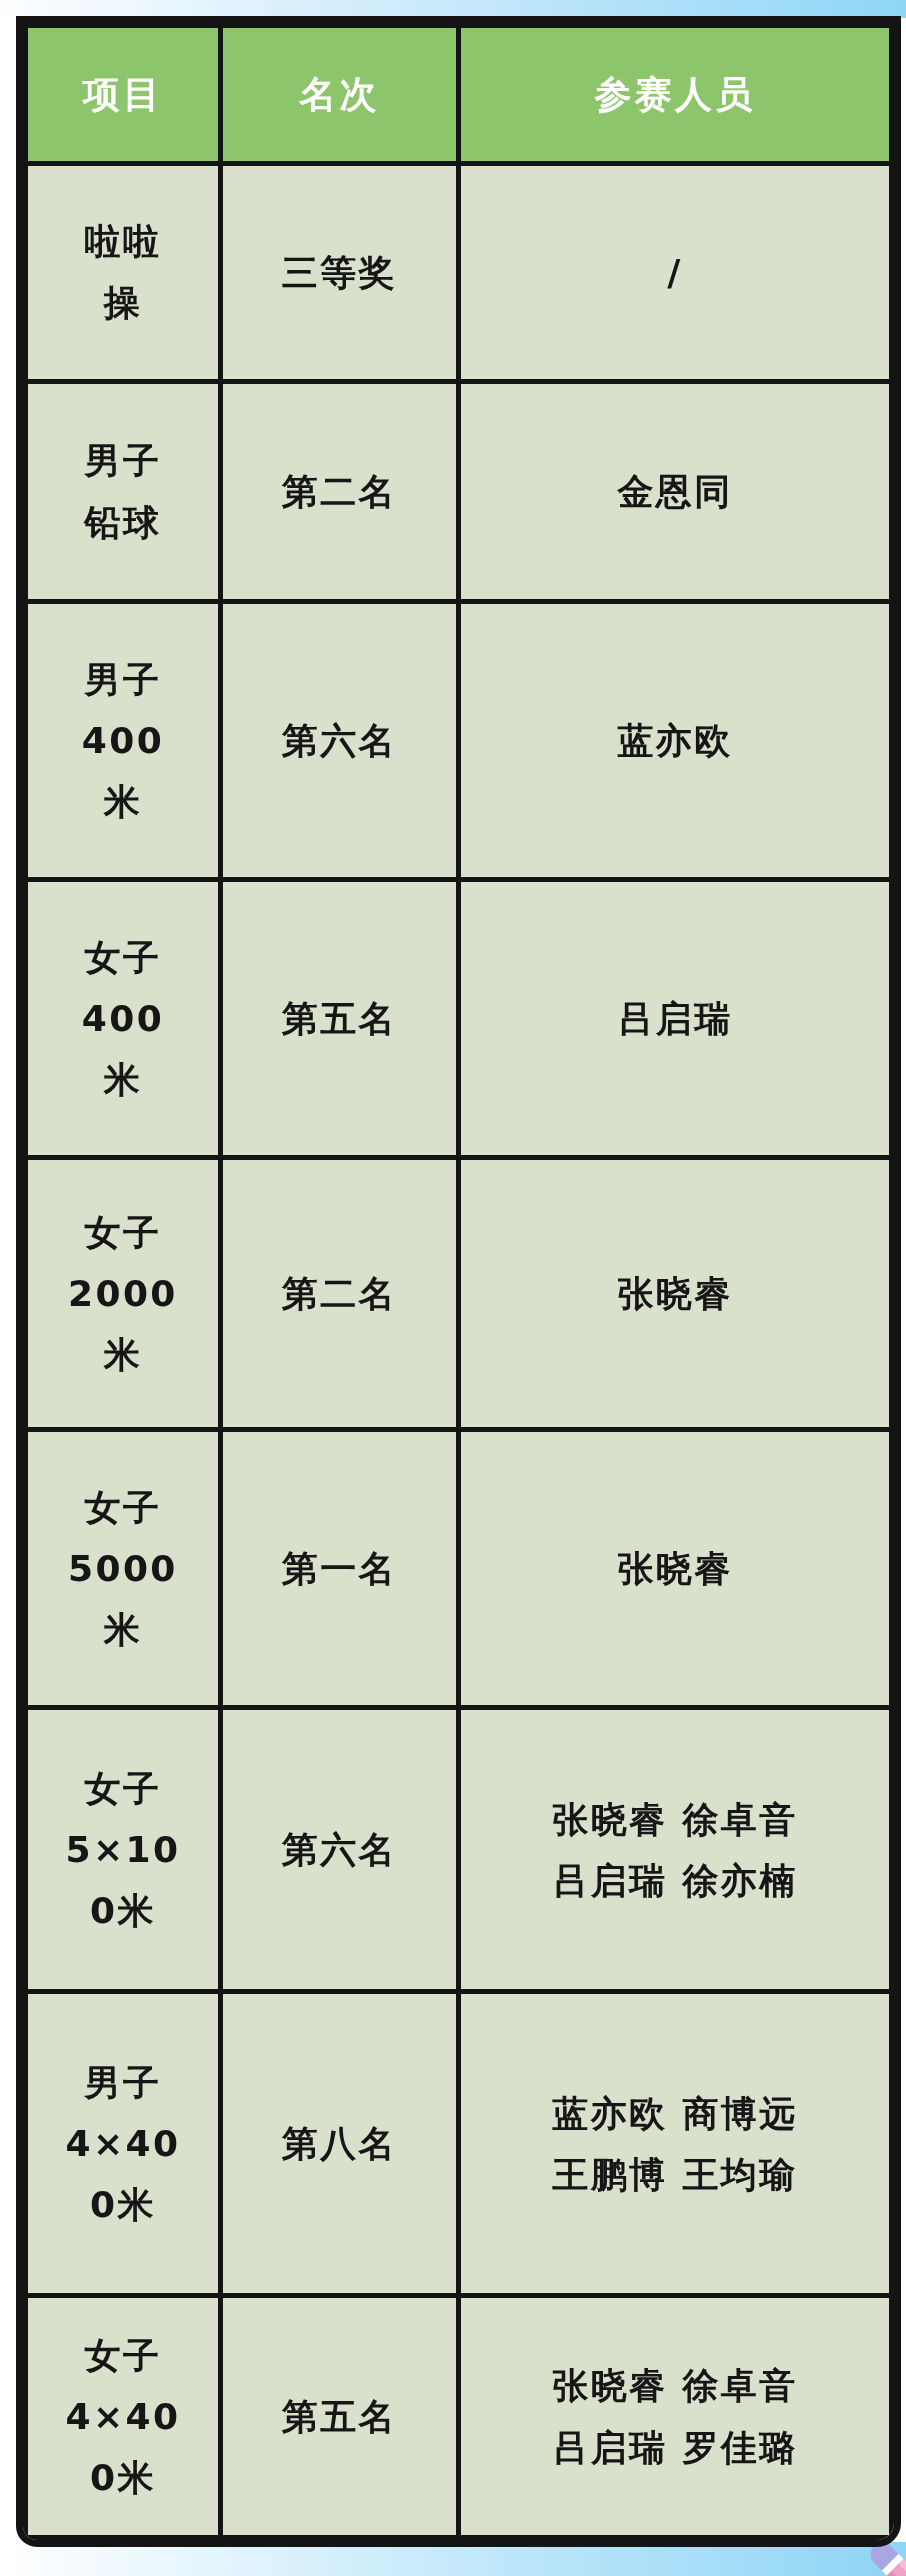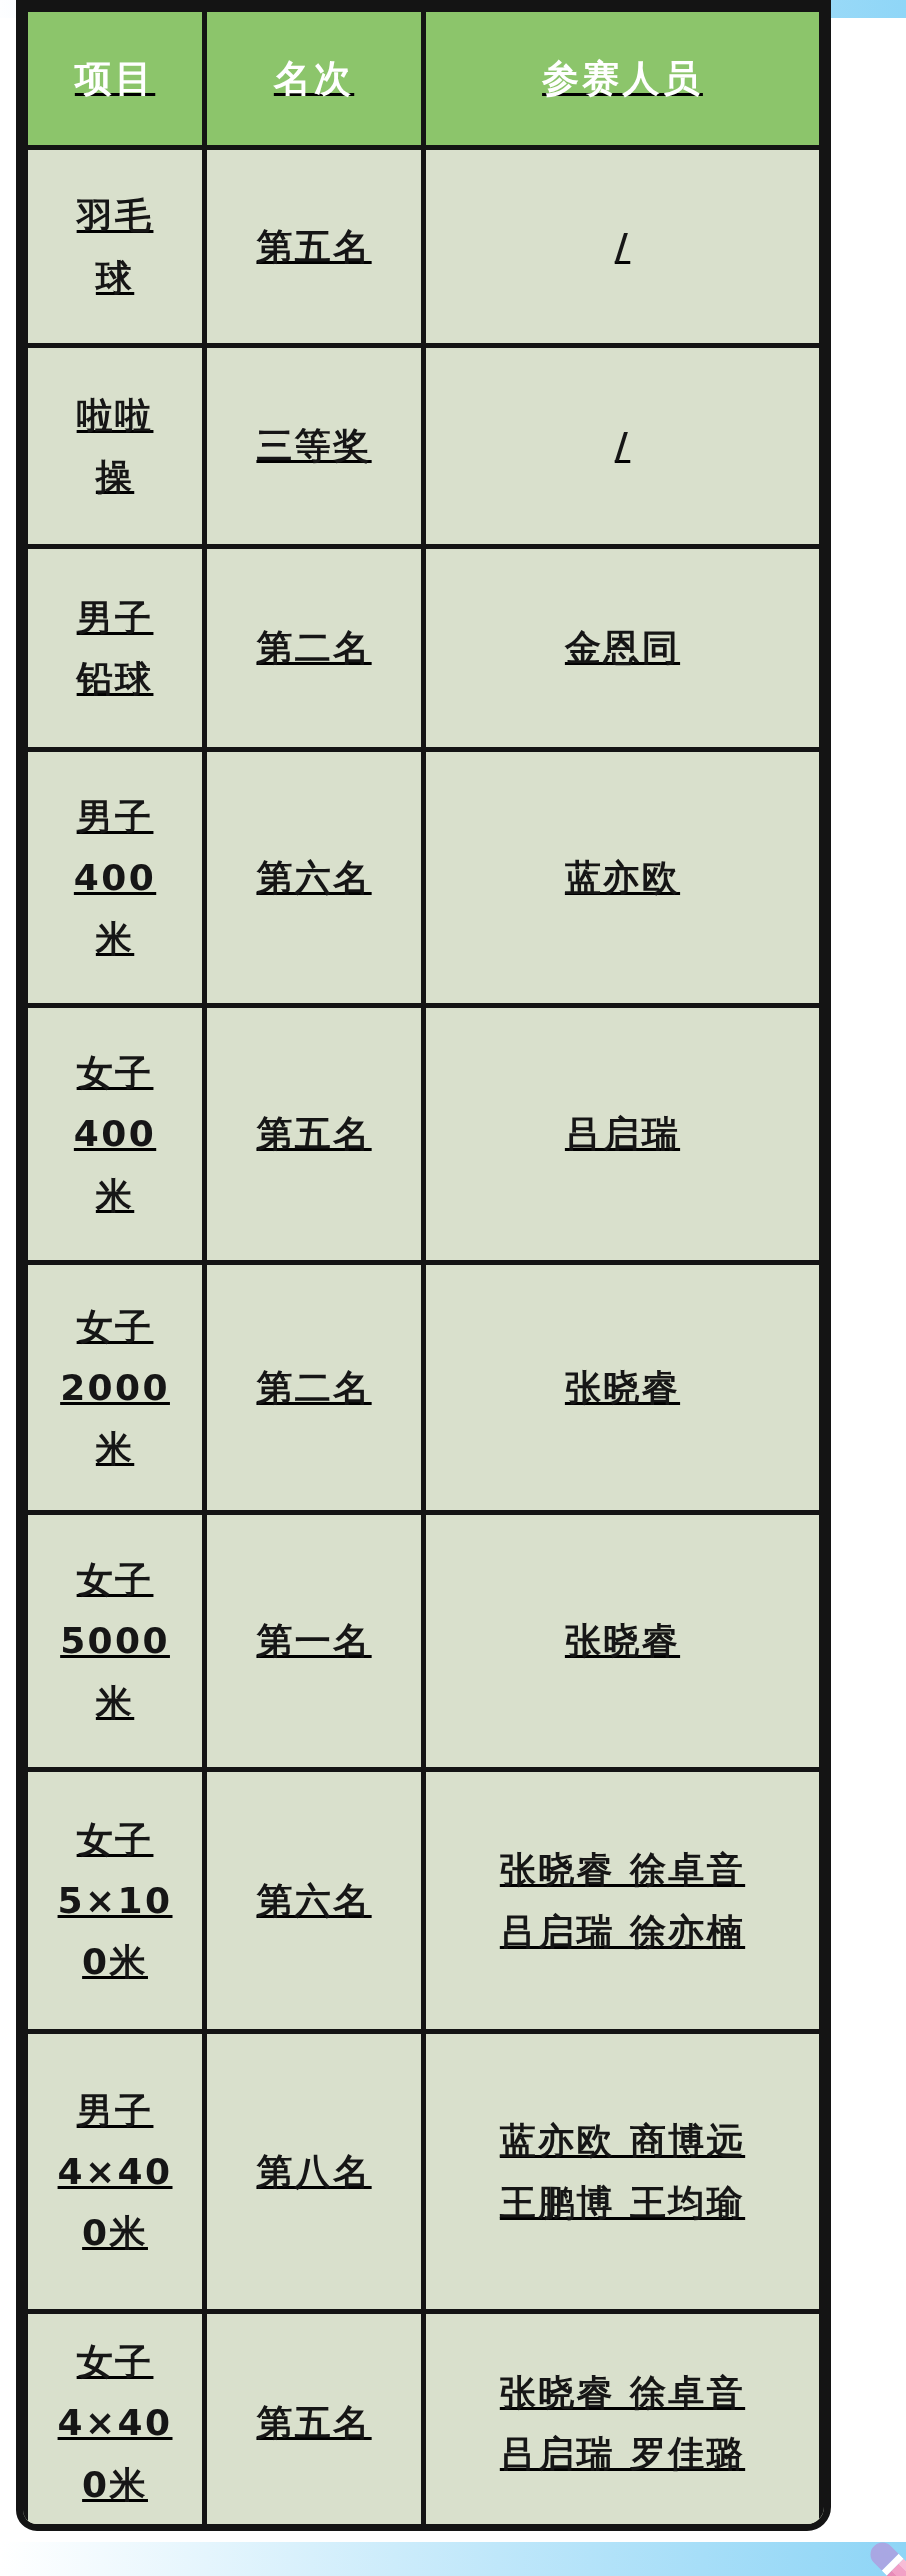--- a/index.html
+++ b/index.html
@@ -24,26 +24,25 @@
     display:flex;border-radius:12px;overflow:hidden;
   }
   .pencil .tip{width:23px;height:100%;background:var(--pencil-tip,#a9a7e3);}
   .pencil .band{width:6.5px;height:100%;background:var(--pencil-stripe,#ffffff);}
   .pencil .shaft{
     flex:1;height:100%;
     background:linear-gradient(to bottom,#f7bcd6 0%,#f7bcd6 32%,var(--pencil-body,#f2a0c6) 32%,var(--pencil-body,#f2a0c6) 72%,#e98bb8 72%);
   }
   
   .table-wrap{
-    position:absolute;left:16px;top:0;width:815px;height:2531px;z-index:2;
+    position:absolute;left:16px;top:16px;width:885px;height:2531px;z-index:2;
     border:7.3px solid var(--border-color,#141414);
     border-radius:0 0 24px 21px;
     overflow:hidden;background:var(--body-bg,#d9e0cc);
     box-sizing:border-box;
-    text-decoration:underline;
   }
   table.results{
     width:100%;height:100%;border-collapse:collapse;table-layout:fixed;
   }
   table.results th,table.results td{
     border:5.7px solid var(--border-color,#141414);
     text-align:center;vertical-align:middle;
     padding:0 6.5px;box-sizing:border-box;
   }
   table.results th{
@@ -78,30 +77,20 @@
       <col style="width:50%">
     </colgroup>
     <thead>
       <tr>
         <th>项目</th>
         <th>名次</th>
         <th>参赛人员</th>
       </tr>
     </thead>
     <tbody id="rows-body">
-        <tr style="height: 198px;">
-          <td>
-            <div class="cell-line">羽毛</div>
-            <div class="cell-line">球</div>
-          </td>
-          <td>第五名</td>
-          <td>
-            <div class="cell-line">/</div>
-          </td>
-        </tr>
         <tr style="height: 201px;">
           <td>
             <div class="cell-line">啦啦</div>
             <div class="cell-line">操</div>
           </td>
           <td>三等奖</td>
           <td>
             <div class="cell-line">/</div>
           </td>
         </tr>

